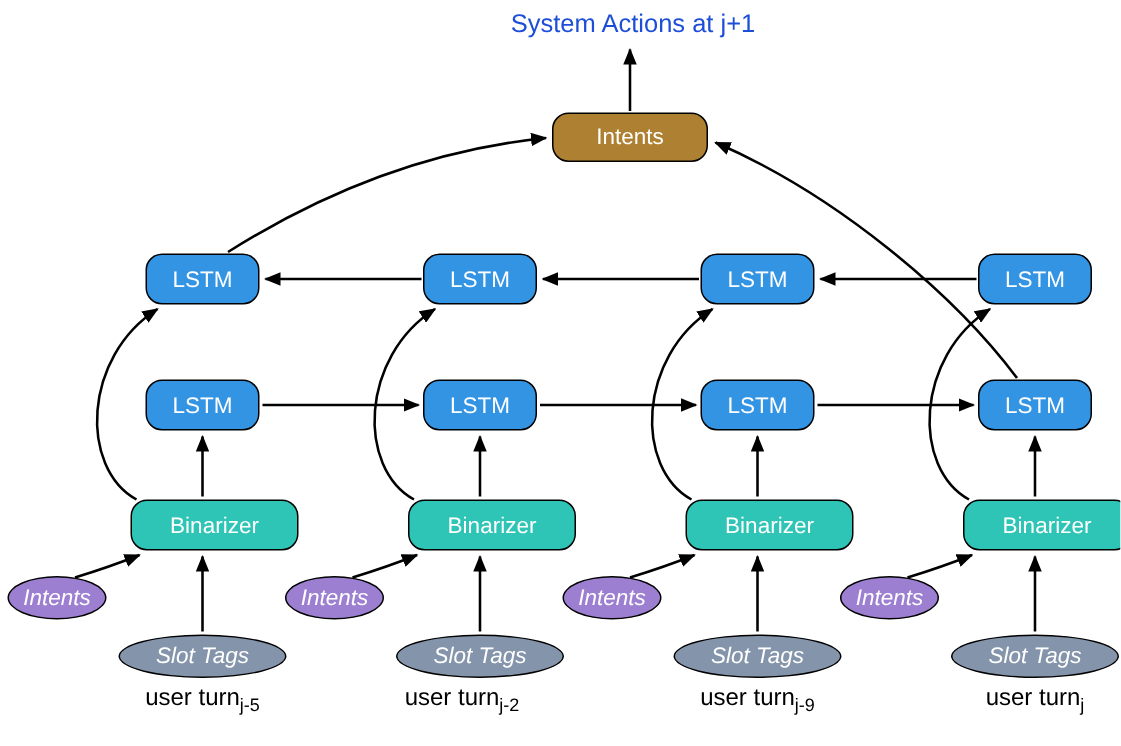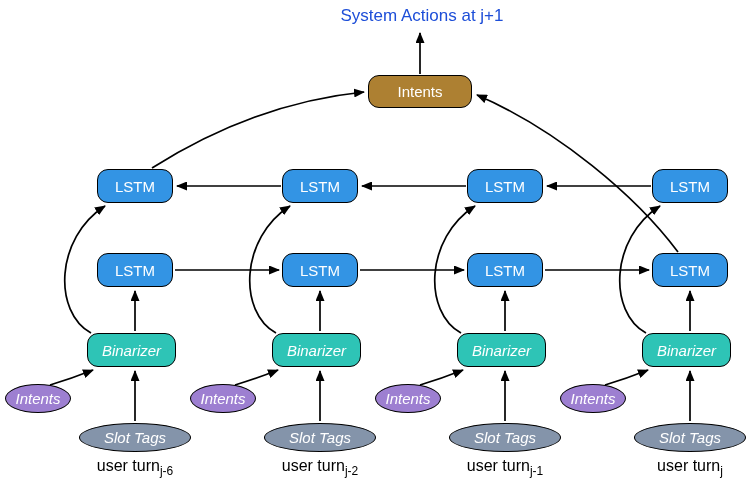--- a/index.html
+++ b/index.html
@@ -30,21 +30,21 @@
     font-size: 15px;
     border: 1.7px solid var(--c-border, #000);
     box-sizing: border-box;
     z-index: 1;
     white-space: nowrap;
   }
   .rounded { border-radius: 11px; }
   .ellipse { border-radius: 50%; font-style: italic; }
   .lstm      { background: var(--c-lstm, #3394e4); width: 76px; height: 34px; text-align: right; }
   .sigmoid   { background: var(--c-sigmoid, #ad8032); width: 104px; height: 33px; }
-  .binarizer { background: var(--c-binarizer, #2ec4b6); width: 89px; height: 34px; font-style: italic; }
+  .binarizer { background: var(--c-binarizer, #2ec4b6); width: 112px; height: 34px; }
   .intents   { background: var(--c-intents, #9d7fd1); width: 66px; height: 29px; }
   .slottags  { background: var(--c-slot_tags, #8494aa); width: 112px; height: 29px; }
   .title {
     position: absolute;
     left: 312px; top: 6px; width: 220px;
     text-align: center;
     font-size: 17px;
     color: #1d4ed8;
     z-index: 1;
   }
@@ -125,18 +125,18 @@
   <div class="node ellipse intents" style="left:5px;   top:384px;">Intents</div>
   <div class="node ellipse intents" style="left:190px; top:384px;">Intents</div>
   <div class="node ellipse intents" style="left:375px; top:384px;">Intents</div>
   <div class="node ellipse intents" style="left:560px; top:384px;">Intents</div>
 
   <div class="node ellipse slottags" style="left:79px;  top:423px;">Slot Tags</div>
   <div class="node ellipse slottags" style="left:264px; top:423px;">Slot Tags</div>
   <div class="node ellipse slottags" style="left:449px; top:423px;">Slot Tags</div>
   <div class="node ellipse slottags" style="left:634px; top:423px;">Slot Tags</div>
 
-  <div class="turn-label" style="left:55px;"><span>user turn</span><sub>j-6</sub></div>
-  <div class="turn-label" style="left:240px;"><span>user turn</span><sub>j-2</sub></div>
-  <div class="turn-label" style="left:425px;"><span>user turn</span><sub>j-1</sub></div>
+  <div class="turn-label" style="left:55px;"><span>user turn</span><sub>j-5</sub></div>
+  <div class="turn-label" style="left:228px;"><span>user turn</span><sub>j-2</sub></div>
+  <div class="turn-label" style="left:425px;"><span>user turn</span><sub>j-9</sub></div>
   <div class="turn-label" style="left:610px;"><span>user turn</span><sub>j</sub></div>
 
 </div>
 
 </body></html>

